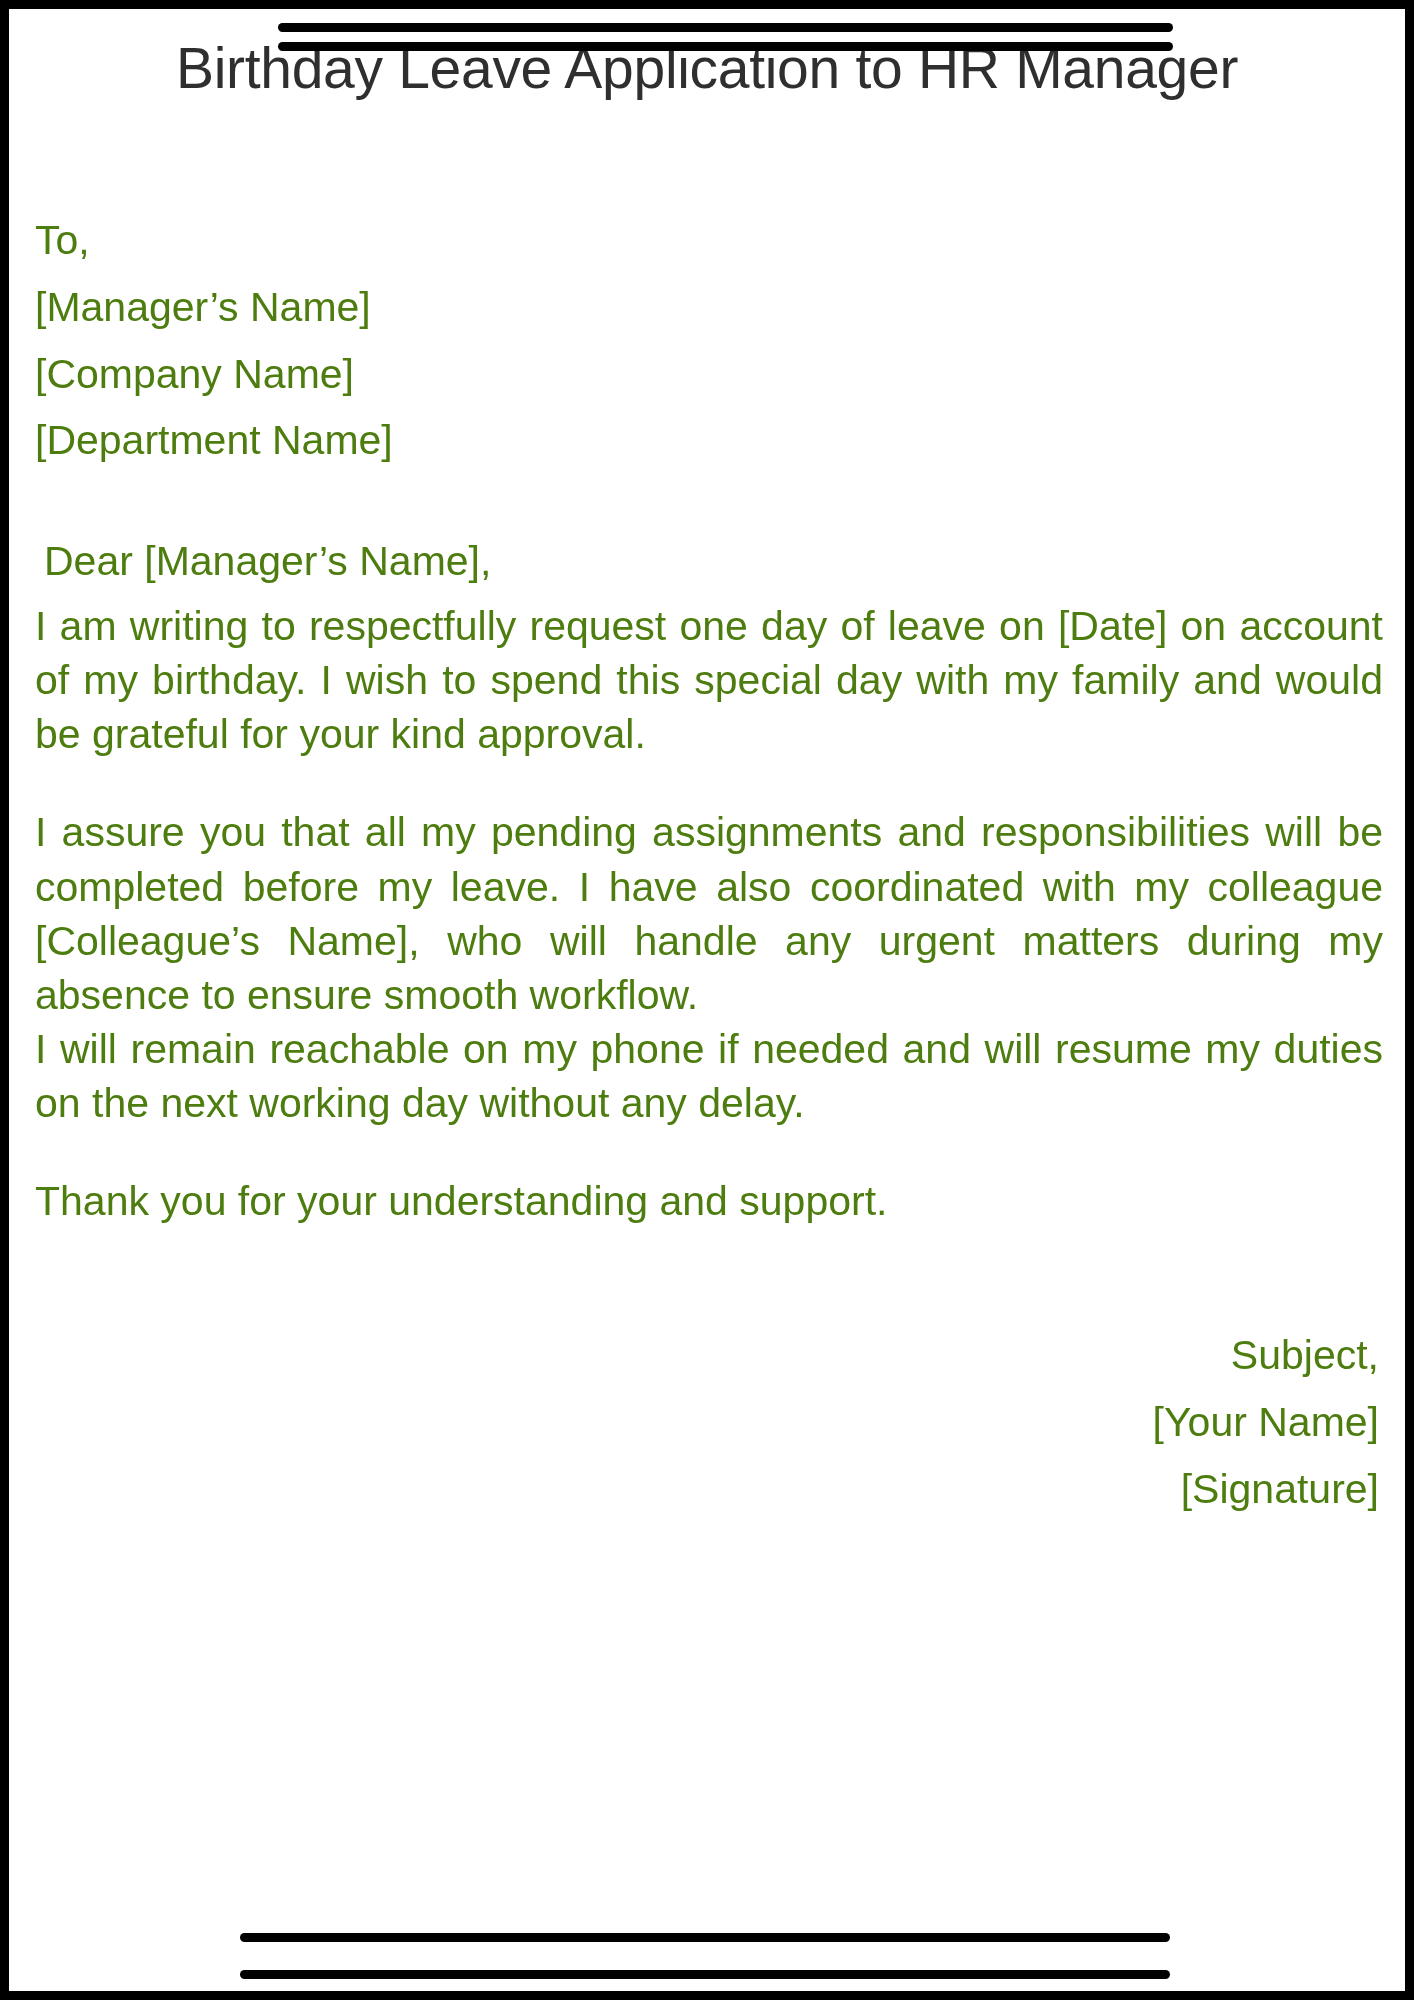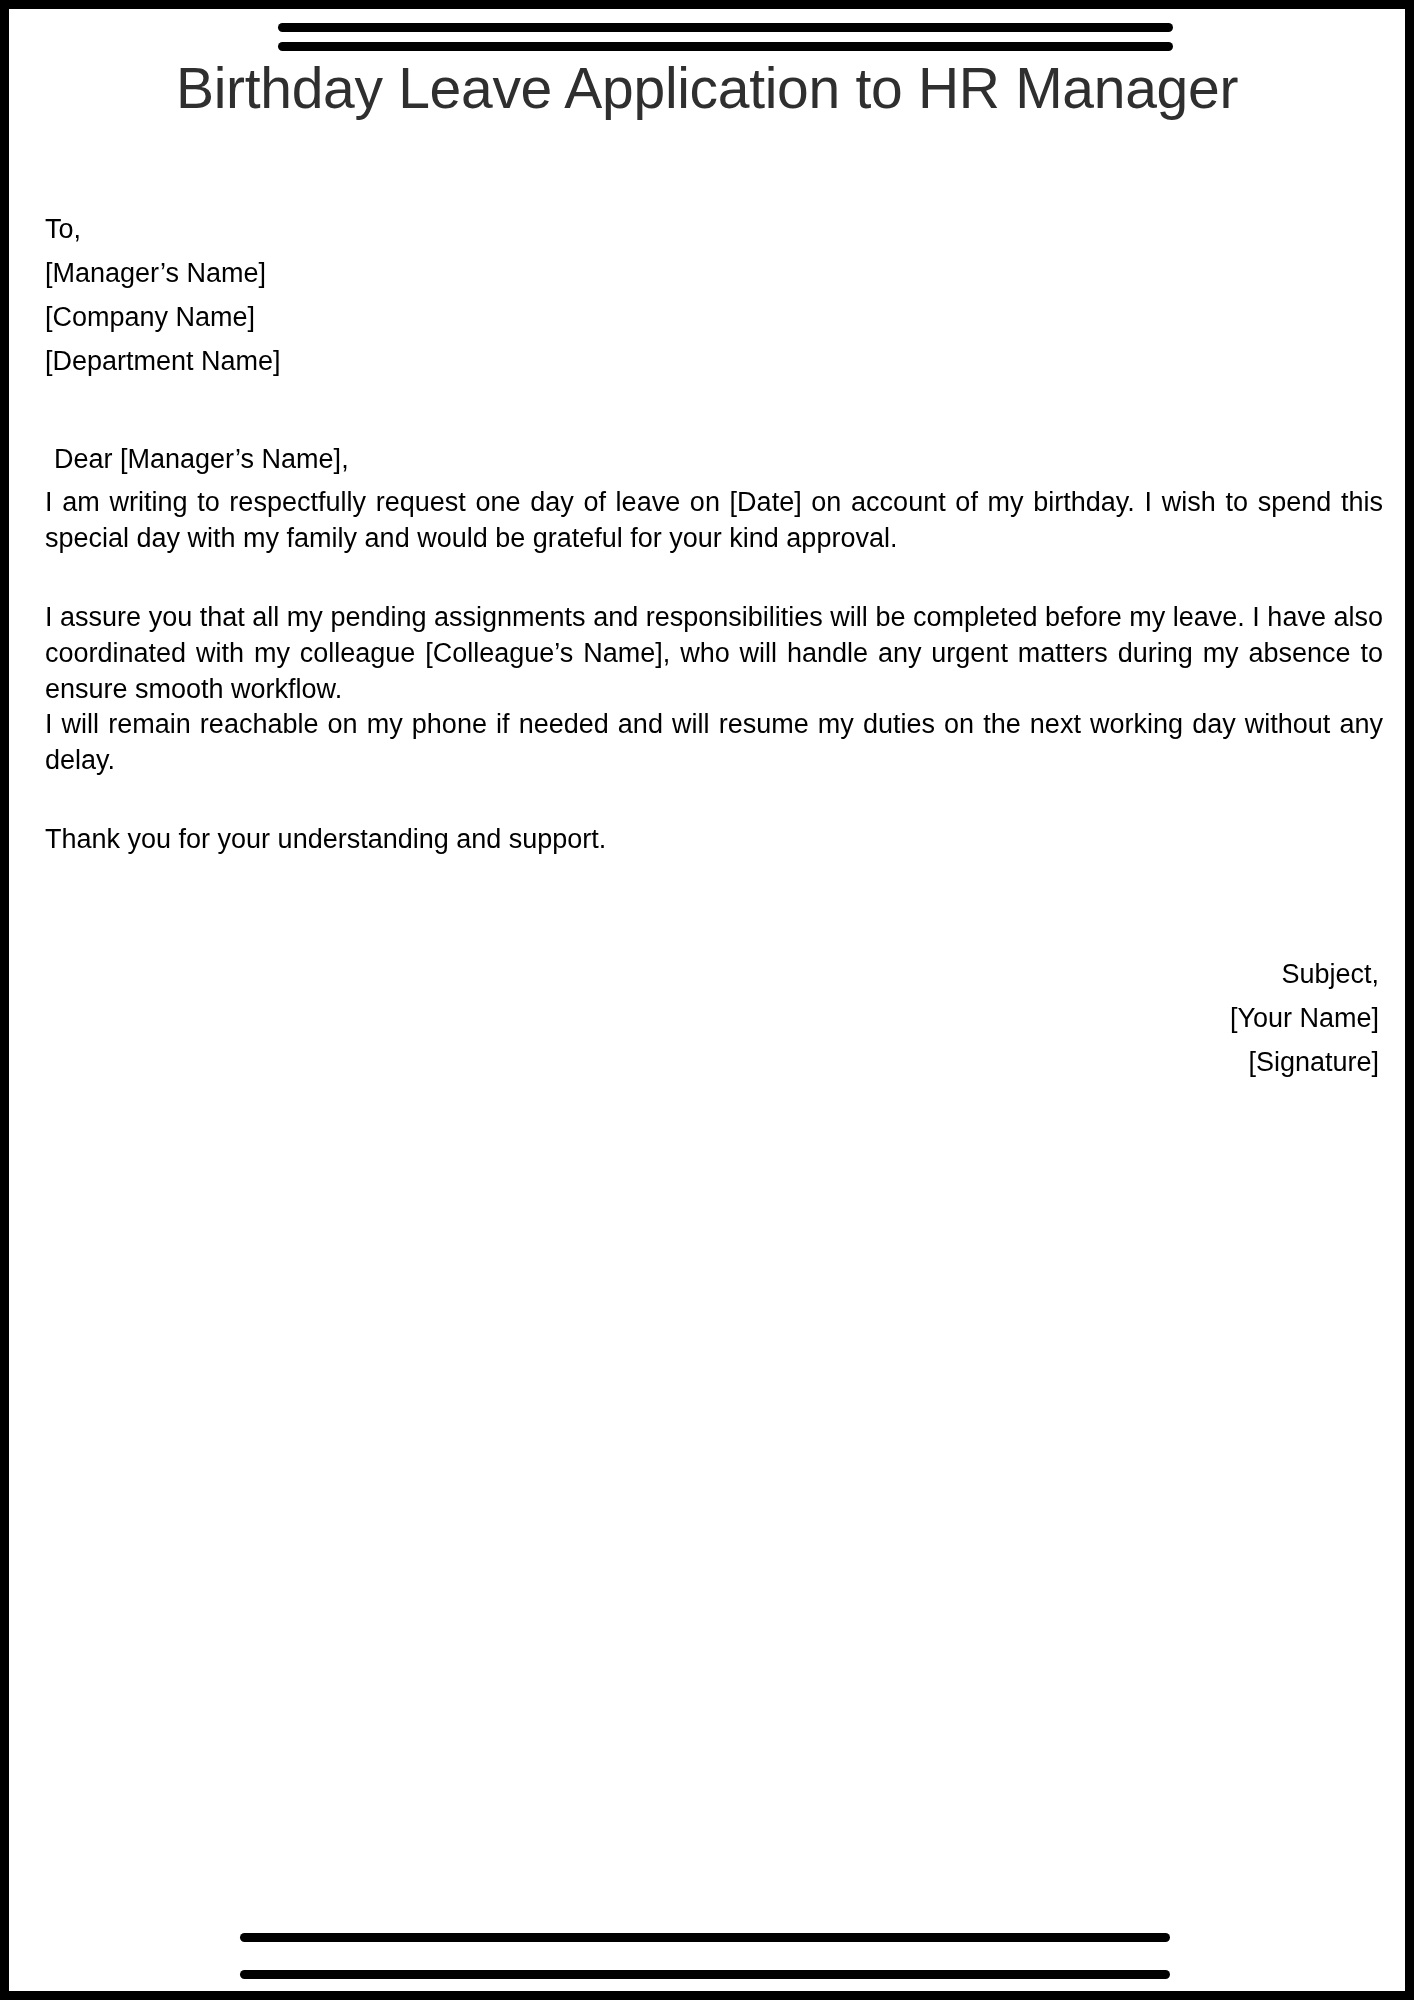--- a/index.html
+++ b/index.html
@@ -50,38 +50,38 @@
   }
   .rule-group.top .rule { width: 895px; margin-left: 269px; }
   .rule-group.top .rule.second { margin-top: 10px; }
 
   .rule-group.bottom .rule { width: 930px; margin-left: 231px; }
   .rule-group.bottom .rule.second { margin-top: 28px; }
 
   
   .doc-title {
     margin: 0;
-    padding: 44px 150px 0 150px;
+    padding: 24px 150px 0 150px;
     text-align: center;
     font-family: "Liberation Sans", sans-serif;
     font-weight: 400;
     font-size: 57px;
     line-height: 1.26;
     letter-spacing: -0.3px;
     color: #2f2f2f;
   }
 
   
   .content {
     position: absolute;
-    left: 36px;
+    left: 26px;
     right: 22px;
     top: 198px;
-    color: #000000;
-    font-size: 27px;
+    color: #4d7c0f;
+    font-size: 41px;
     line-height: 1.63;
     font-weight: 400;
   }
 
   .addr-line {
     display: block;
     white-space: pre;
   }
   .spacer-md { height: 40px; }
   .spacer-lg { height: 54px; }

